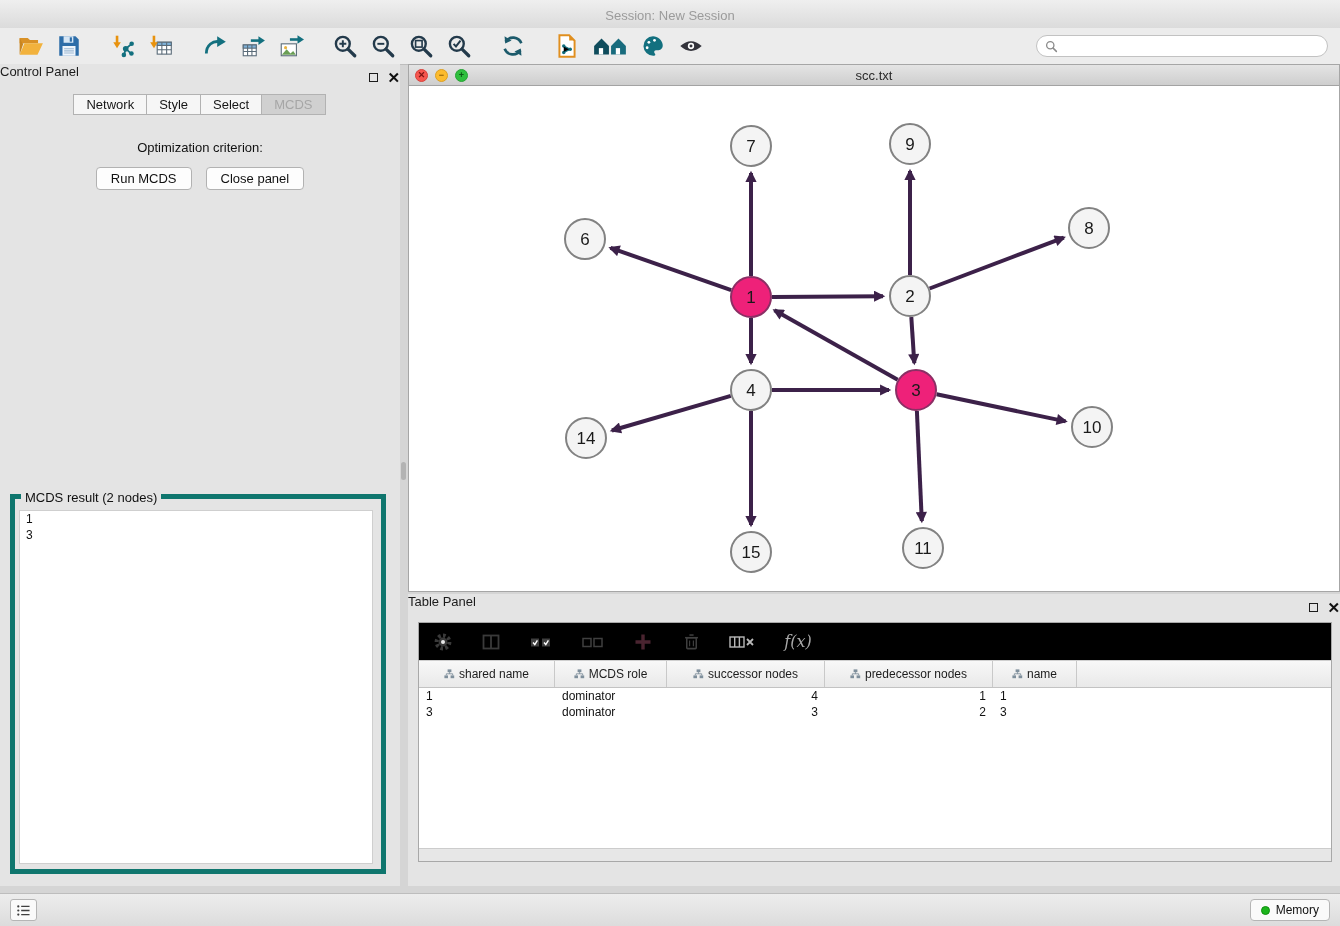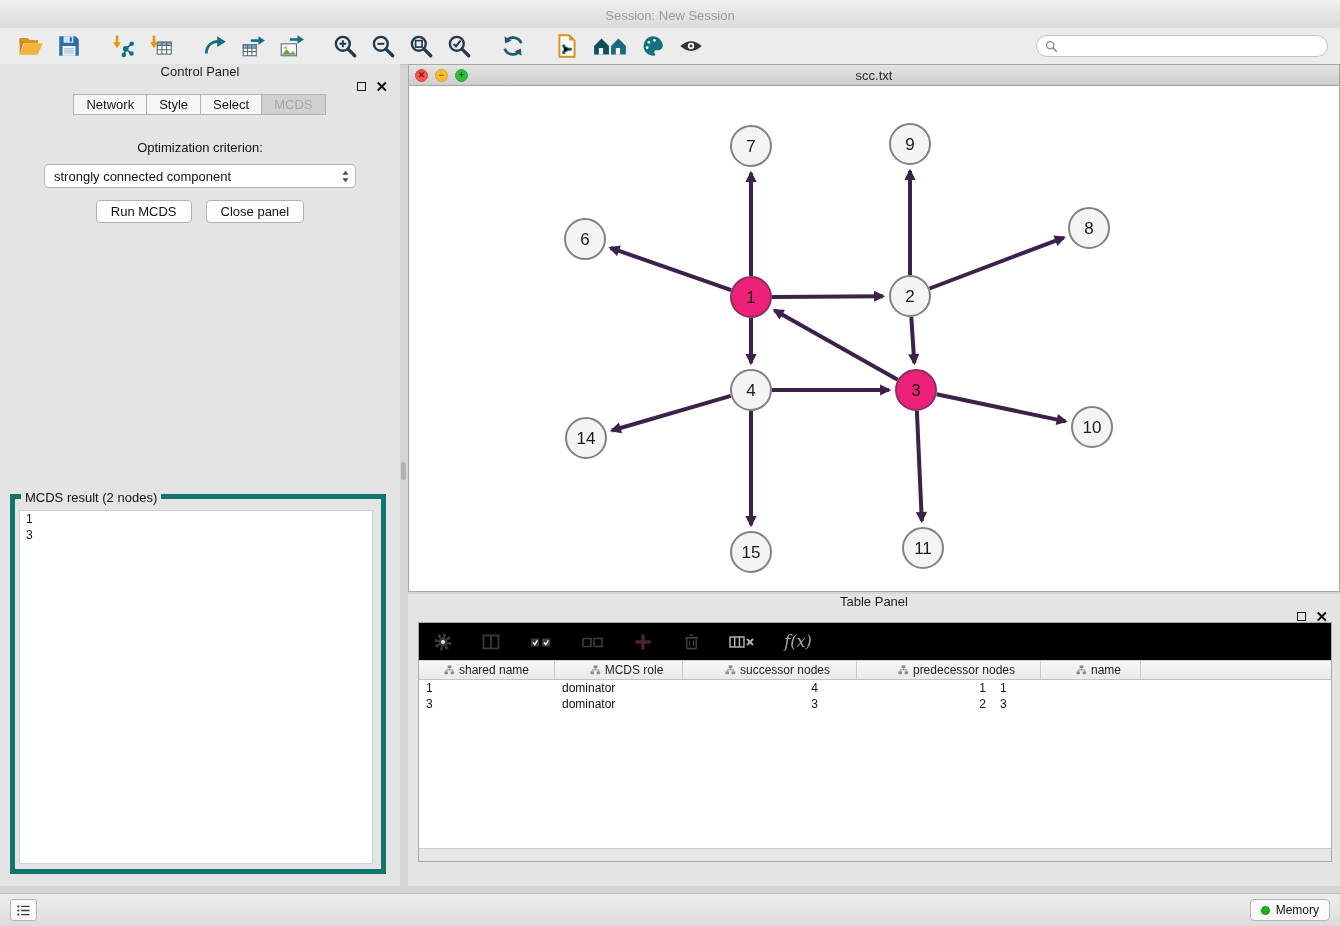--- a/index.html
+++ b/index.html
@@ -26,21 +26,21 @@
   .tb-btn svg { width:26px; height:26px; }
   .tb-gap { width:16px; }
   .search-wrap {
     margin-left:auto; width:292px; height:22px; border:1px solid #c2c2c2;
     border-radius:12px; background:#fff; display:flex; align-items:center;
     padding:0 8px; gap:5px;
   }
   .search-input { border:none; outline:none; flex:1; font-size:12px; background:transparent; color:#333; }
   
   .control-panel { position:absolute; left:0; top:64px; width:400px; height:822px; background:#e4e4e4; }
-  .panel-header { height:26px; display:flex; align-items:center; padding:0 12px; font-size:13px; color:#1c1c1c;flex-direction:column; }
+  .panel-header { height:26px; display:flex; padding:0 0; font-size:13px; color:#1c1c1c; }
   .float-icons { margin-left:auto; display:flex; gap:9px; align-items:center; }
   .icon-restore { width:9px; height:9px; border:1.5px solid #1c1c1c; display:inline-block; }
   .icon-close { font-size:15px; font-weight:bold; color:#111; line-height:1; }
   .cp-tabs { display:flex; justify-content:center; margin-top:4px; }
   .ui-tab {
     padding:2px 12px; font-size:13px; background:#f6f6f6;
     border:1px solid #b2b2b2; margin-left:-1px; color:#161616; white-space:nowrap;
   }
   .ui-tab.active { background:#d0d0d0; color:#a6a6a6; }
   .opt-label { text-align:center; margin-top:25px; font-size:13px; color:#101010; }
@@ -72,21 +72,21 @@
   .light.yellow { background:#fcbb2d; border:1px solid #dda023; color:#8a5c07; }
   .light.green  { background:#2ebf3d; border:1px solid #26a334; color:#0c5a15; }
   .nw-title { position:absolute; left:0; right:0; text-align:center; font-size:13px; color:#2a2a2a; }
   .nw-canvas { display:block; width:930px; height:504px; }
   
   .table-panel { position:absolute; left:408px; top:594px; width:932px; height:292px; background:#e4e4e4; }
   .tp-container { position:absolute; left:10px; top:28px; right:8px; bottom:24px; background:#fff; border:1px solid #a8a8a8; overflow:hidden; }
   .tp-toolbar { height:38px; background:#000000; border-bottom:1px solid #cfcfcf; display:flex; align-items:center; padding:0 12px; gap:24px; }
   .tp-tool { width:24px; height:24px; display:flex; align-items:center; justify-content:center; }
   .fx-label { font-family:"DejaVu Serif", serif; font-style:italic; color:#a8a8a8; font-size:16px; }
-  .table-header { display:flex; height:19px; background:linear-gradient(#f8f8f8,#e9e9e9); border-bottom:1px solid #c3c3c3; font-size:12px; color:#1c1c1c;gap:16px; }
+  .table-header { display:flex; height:27px; background:linear-gradient(#f8f8f8,#e9e9e9); border-bottom:1px solid #c3c3c3; font-size:12px; color:#1c1c1c; }
   .th-cell { display:flex; align-items:center; justify-content:center; gap:4px; border-right:1px solid #c9c9c9; height:100%; }
   .table-row { display:flex; height:16px; font-size:12px; color:#111; background:#fff; }
   .td-cell { padding:0 7px; display:flex; align-items:center; overflow:hidden; }
   .td-cell.right { justify-content:flex-end; }
   .tp-bottomstrip { position:absolute; left:0; right:0; bottom:0; height:13px; background:#e7e7e7; border-top:1px solid #cccccc; }
   .tp-tabs { position:absolute; left:0; right:0; bottom:1px; display:flex; justify-content:center; }
   
   .statusbar {
     position:absolute; left:0; bottom:0; width:100%; height:33px;
     background:linear-gradient(#ededed,#dcdcdc); border-top:1px solid #bdbdbd;
@@ -257,29 +257,20 @@
   </div>
   <div class="cp-tabs">
       <div class="ui-tab">Network</div>
       <div class="ui-tab">Style</div>
       <div class="ui-tab">Select</div>
       <div class="ui-tab active">MCDS</div>
     </div>
 
   <div class="opt-label">Optimization criterion:</div>
 
-  <div class="dropdown">
-    <span>strongly connected component</span>
-    <span class="stepper">
-      <svg viewBox="0 0 10 16" width="9" height="15">
-        <path d="M5 1.5l3.4 4.5H1.6z" fill="#4d4d4d"></path>
-        <path d="M5 14.5l3.4-4.5H1.6z" fill="#4d4d4d"></path>
-      </svg>
-    </span>
-  </div>
 
   <div class="cp-buttons">
     <button class="btn">Run MCDS</button>
     <button class="btn">Close panel</button>
   </div>
 
   <div class="result-fieldset">
     <span class="result-legend">MCDS result (2 nodes)</span>
     <div class="result-box">
         <div class="result-item">1</div>

